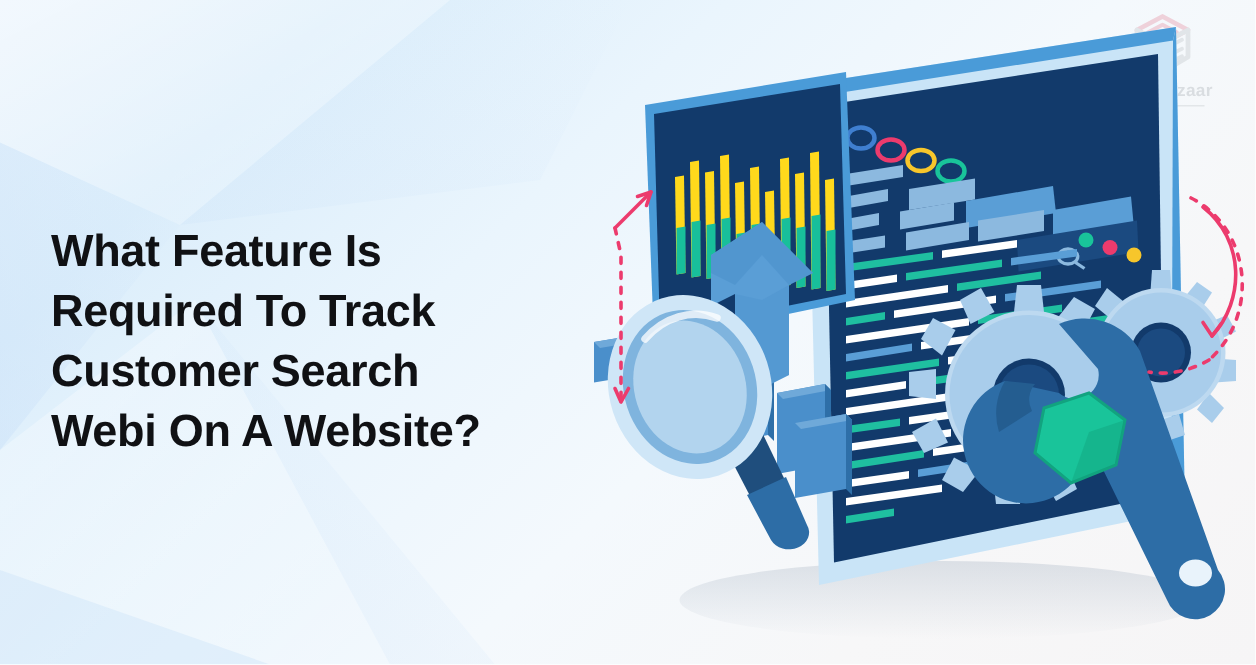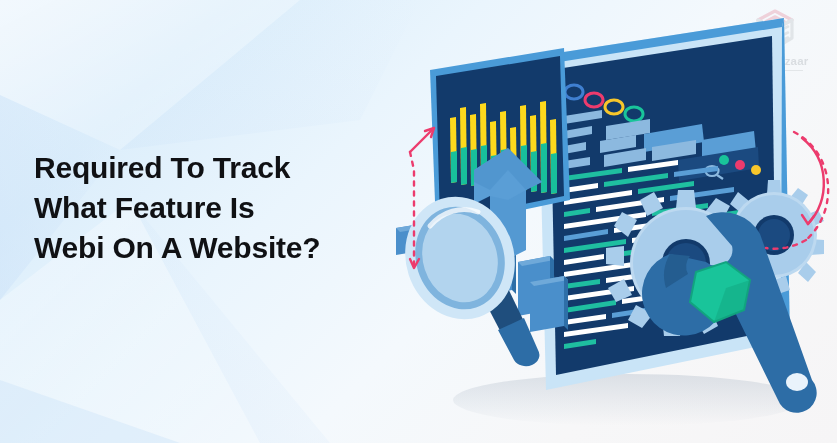--- a/index.html
+++ b/index.html
@@ -61,22 +61,23 @@
     </defs>
     <polygon points="0,0 300,0 120,150 0,95" fill="url(#fg1)"></polygon>
     <polygon points="0,95 120,150 0,300" fill="url(#fg2)"></polygon>
     <polygon points="0,300 130,200 260,443 0,443" fill="url(#fg1)" opacity=".7"></polygon>
     <polygon points="130,200 330,443 260,443" fill="url(#fg2)" opacity=".6"></polygon>
     <polygon points="300,0 420,0 360,120 120,150" fill="url(#fg2)" opacity=".5"></polygon>
     <polygon points="0,380 180,443 0,443" fill="#cfe4f9" opacity=".45"></polygon>
   </svg>
 
   <h1 class="headline">
+    <span class="ln">What Feature Is</span>
     <span class="ln">Required To Track</span>
-    <span class="ln">What Feature Is</span>
+    <span class="ln">Customer Search</span>
     <span class="ln">Webi On A Website?</span>
   </h1>
 
   <div class="logo">
     <svg class="logo-mark" width="46" height="46" viewBox="0 0 46 46" aria-hidden="true">
 
       <path d="M23 3 L40 12 L23 21 L6 12 Z" fill="none" stroke="#e2788d" stroke-width="3.2" stroke-linejoin="round"></path>
       <path d="M23 8.5 L32.5 13.5 L23 18.5 L13.5 13.5 Z" fill="none" stroke="#e2788d" stroke-width="2.6" stroke-linejoin="round"></path>
 
       <path d="M6 12 L6 30 L23 40 L23 21 Z" fill="none" stroke="#b5babf" stroke-width="3.2" stroke-linejoin="round"></path>

